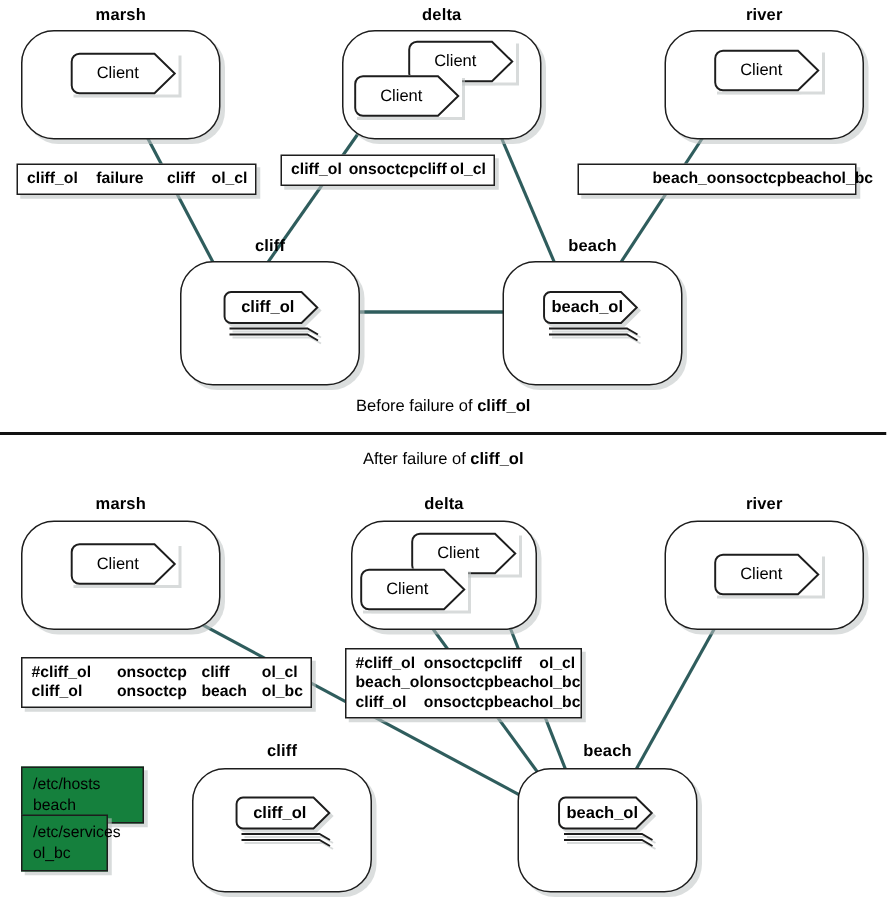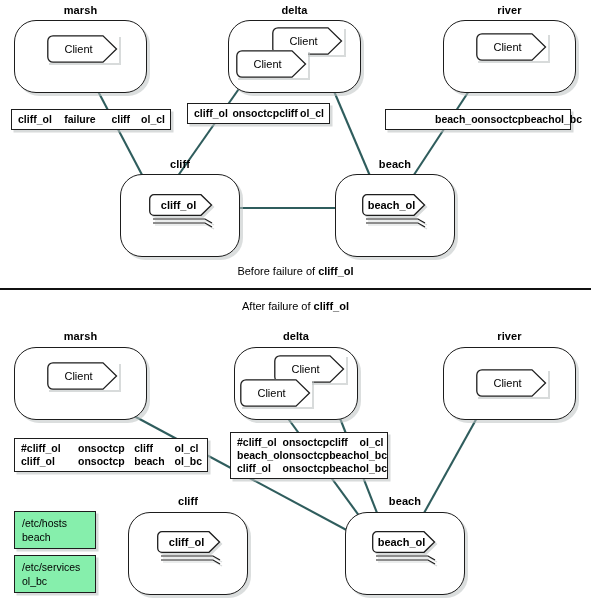--- a/index.html
+++ b/index.html
@@ -68,21 +68,21 @@
     padding:3px 5px 3px 6px;
     line-height:12.5px;
     white-space:nowrap;
   }
   .cfgbox table{border-collapse:collapse;font-size:10.5px;font-weight:bold;}
   .cfgbox td{padding:0 0 0 0;white-space:nowrap;line-height:13px;}
 
   .plainbox{
     position:absolute;
     border:1.3px solid #1d1d1d;
-    background:#86efac;
+    background:#15803d;
     box-shadow:2.5px 2.5px 0 0 rgba(190,195,195,.6);
     box-sizing:border-box;
     font-size:10.5px;
     padding:4px 11px 4px 7px;
     line-height:14px;
     white-space:nowrap;
   }
 
   
   .caption{
@@ -308,21 +308,21 @@
         <td>ol_bc</td>
       </tr>
     </tbody>
       </table>
   </div>
 
   <div class="plainbox" style="left:14px;top:511px;width:82px;">
     <div>/etc/hosts</div>
     <div>beach</div>
   </div>
-  <div class="plainbox" style="left:14px;top:555px;width:82px;">
+  <div class="plainbox" style="left:14px;top:543px;width:58px;">
     <div>/etc/services</div>
     <div>ol_bc</div>
   </div>
 
   <div class="host-label" style="left:128px;top:495px;width:120px;">cliff</div>
   <div class="host" style="left:128px;top:512px;width:120px;height:83px;"></div>
   <div class="server" style="left:157px;top:531px;width:66px;height:36px;">
     <svg width="66" height="36" viewBox="0 0 66 36">
       <path d="M4,25 H56 L63,29 M4,29 H56 L63,33" fill="none" stroke="#1d1d1d" stroke-width="1.2"></path>
       <path d="M5,0.7 H52 L62.5,11 L52,21.3 H5 A4.3,4.3 0 0 1 0.7,17 V5 A4.3,4.3 0 0 1 5,0.7 Z" fill="#fff" stroke="#1d1d1d" stroke-width="1.3"></path>

